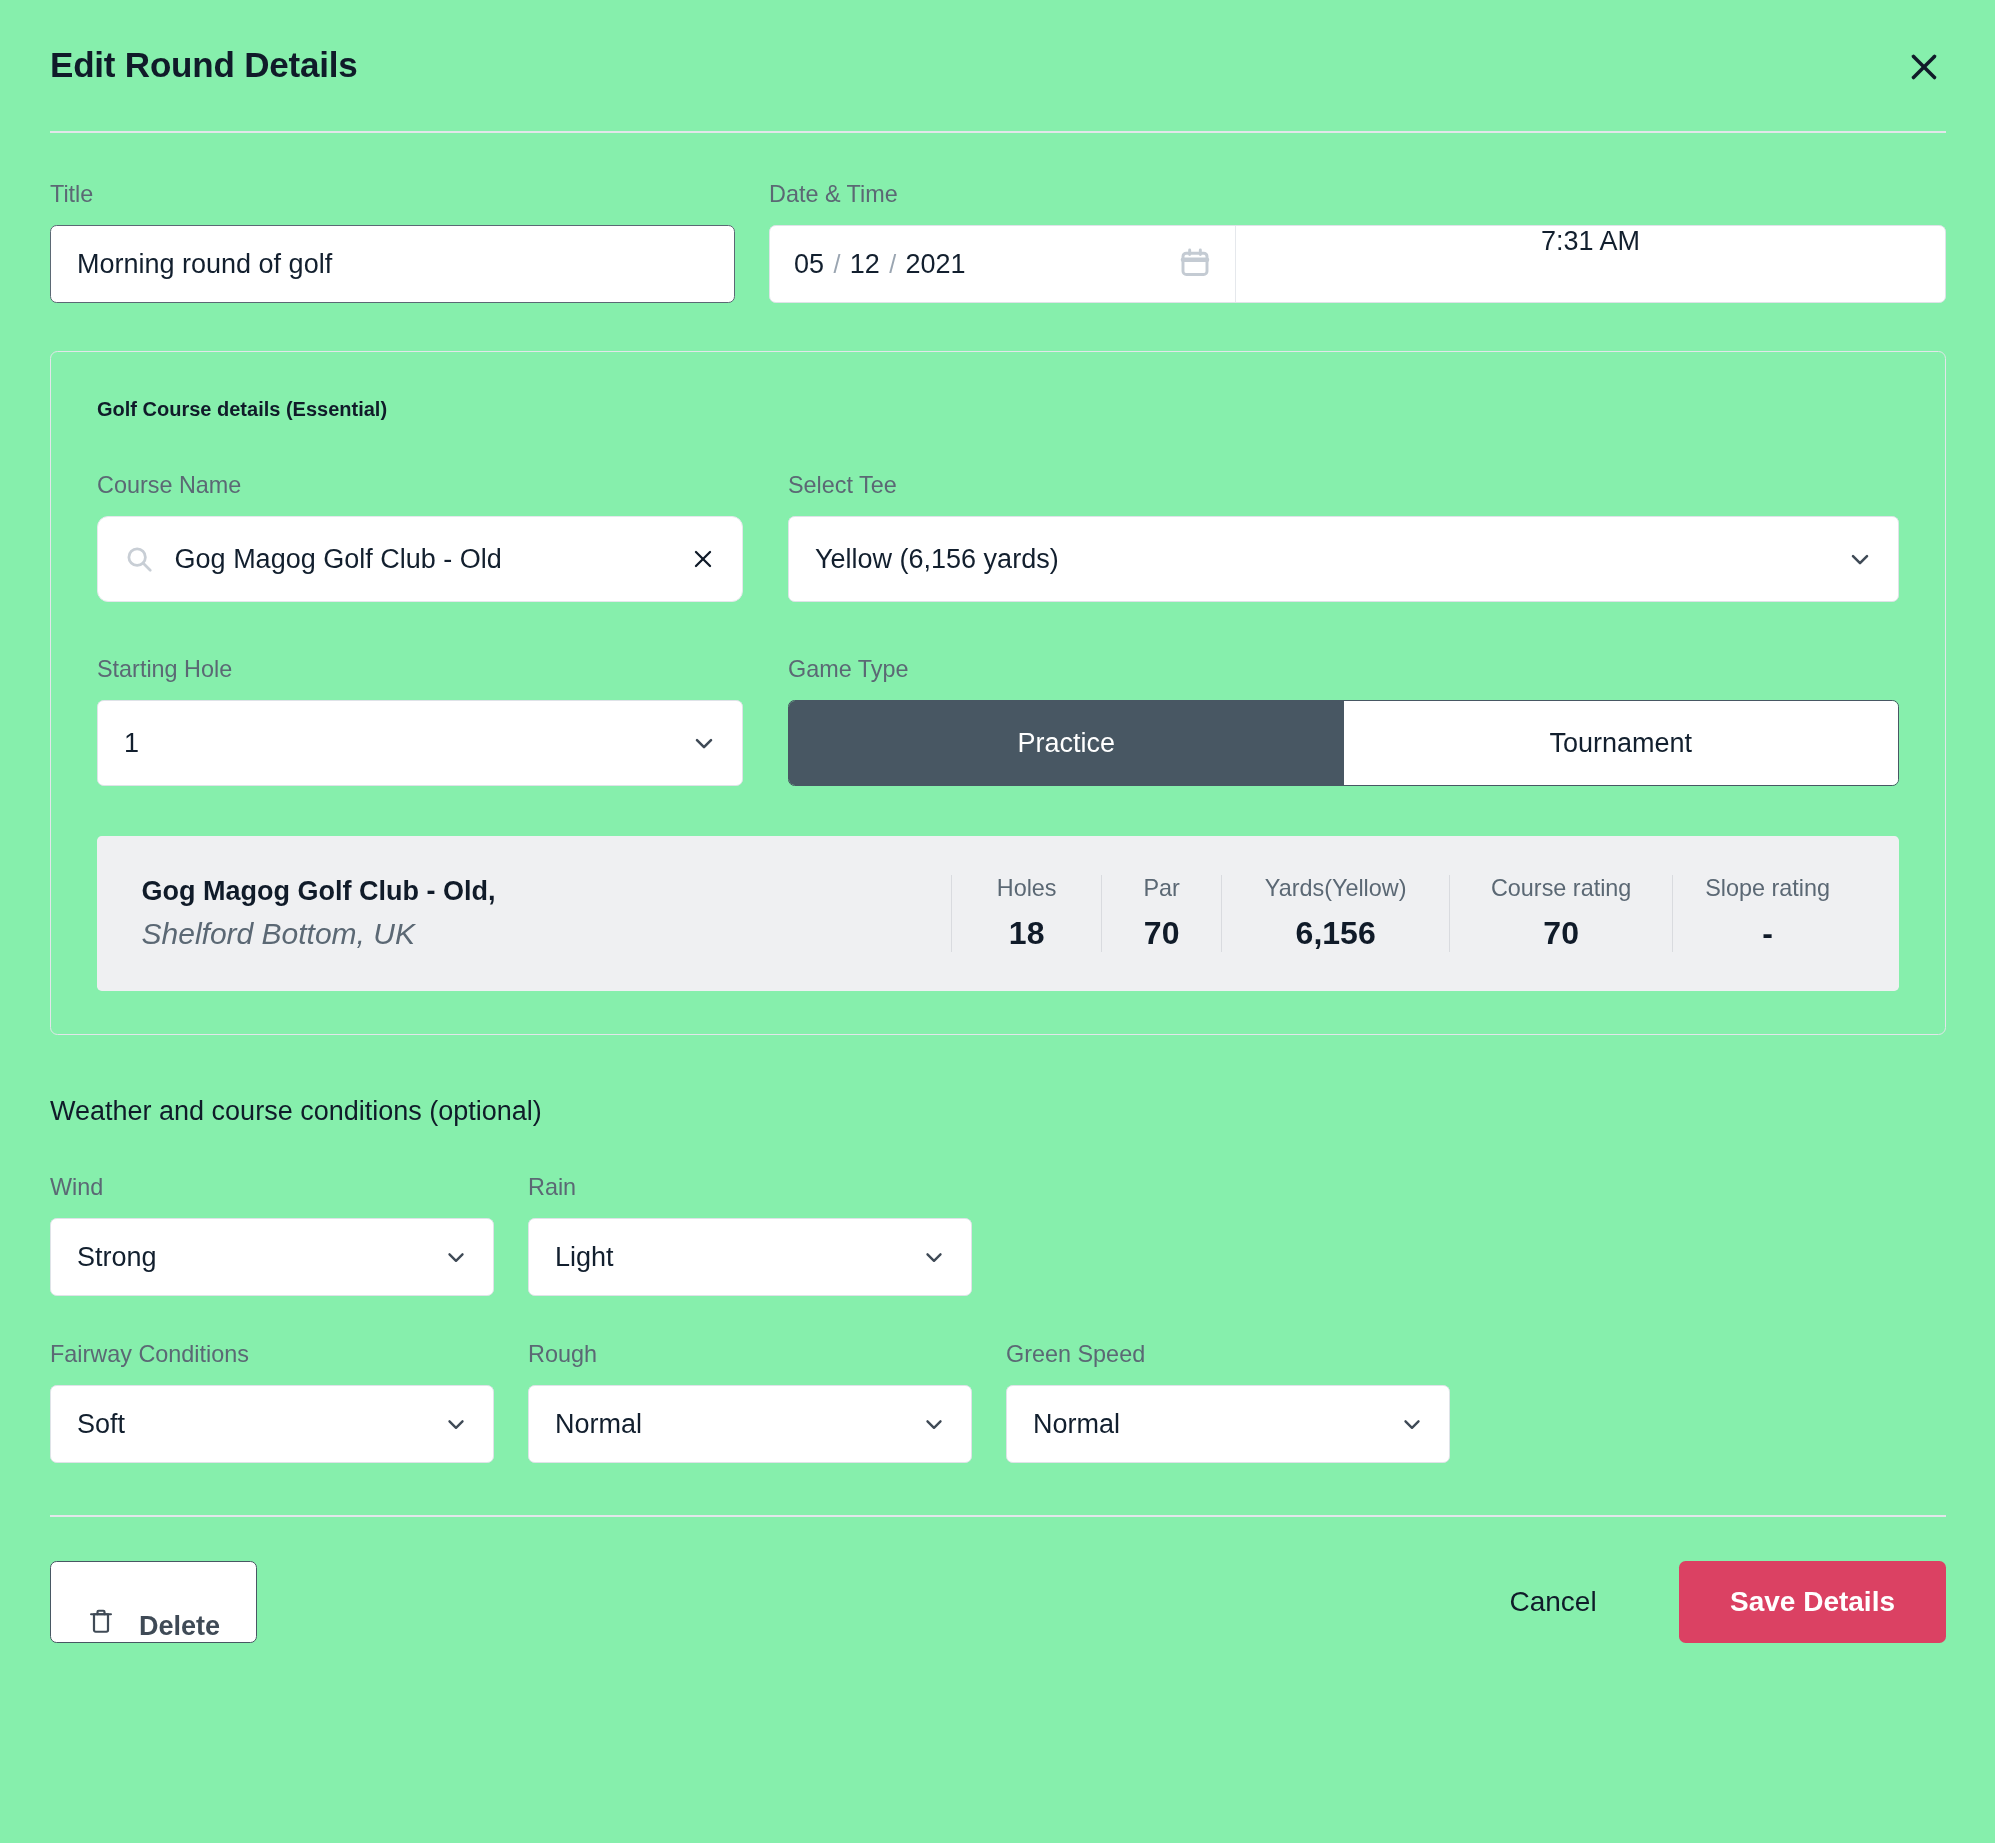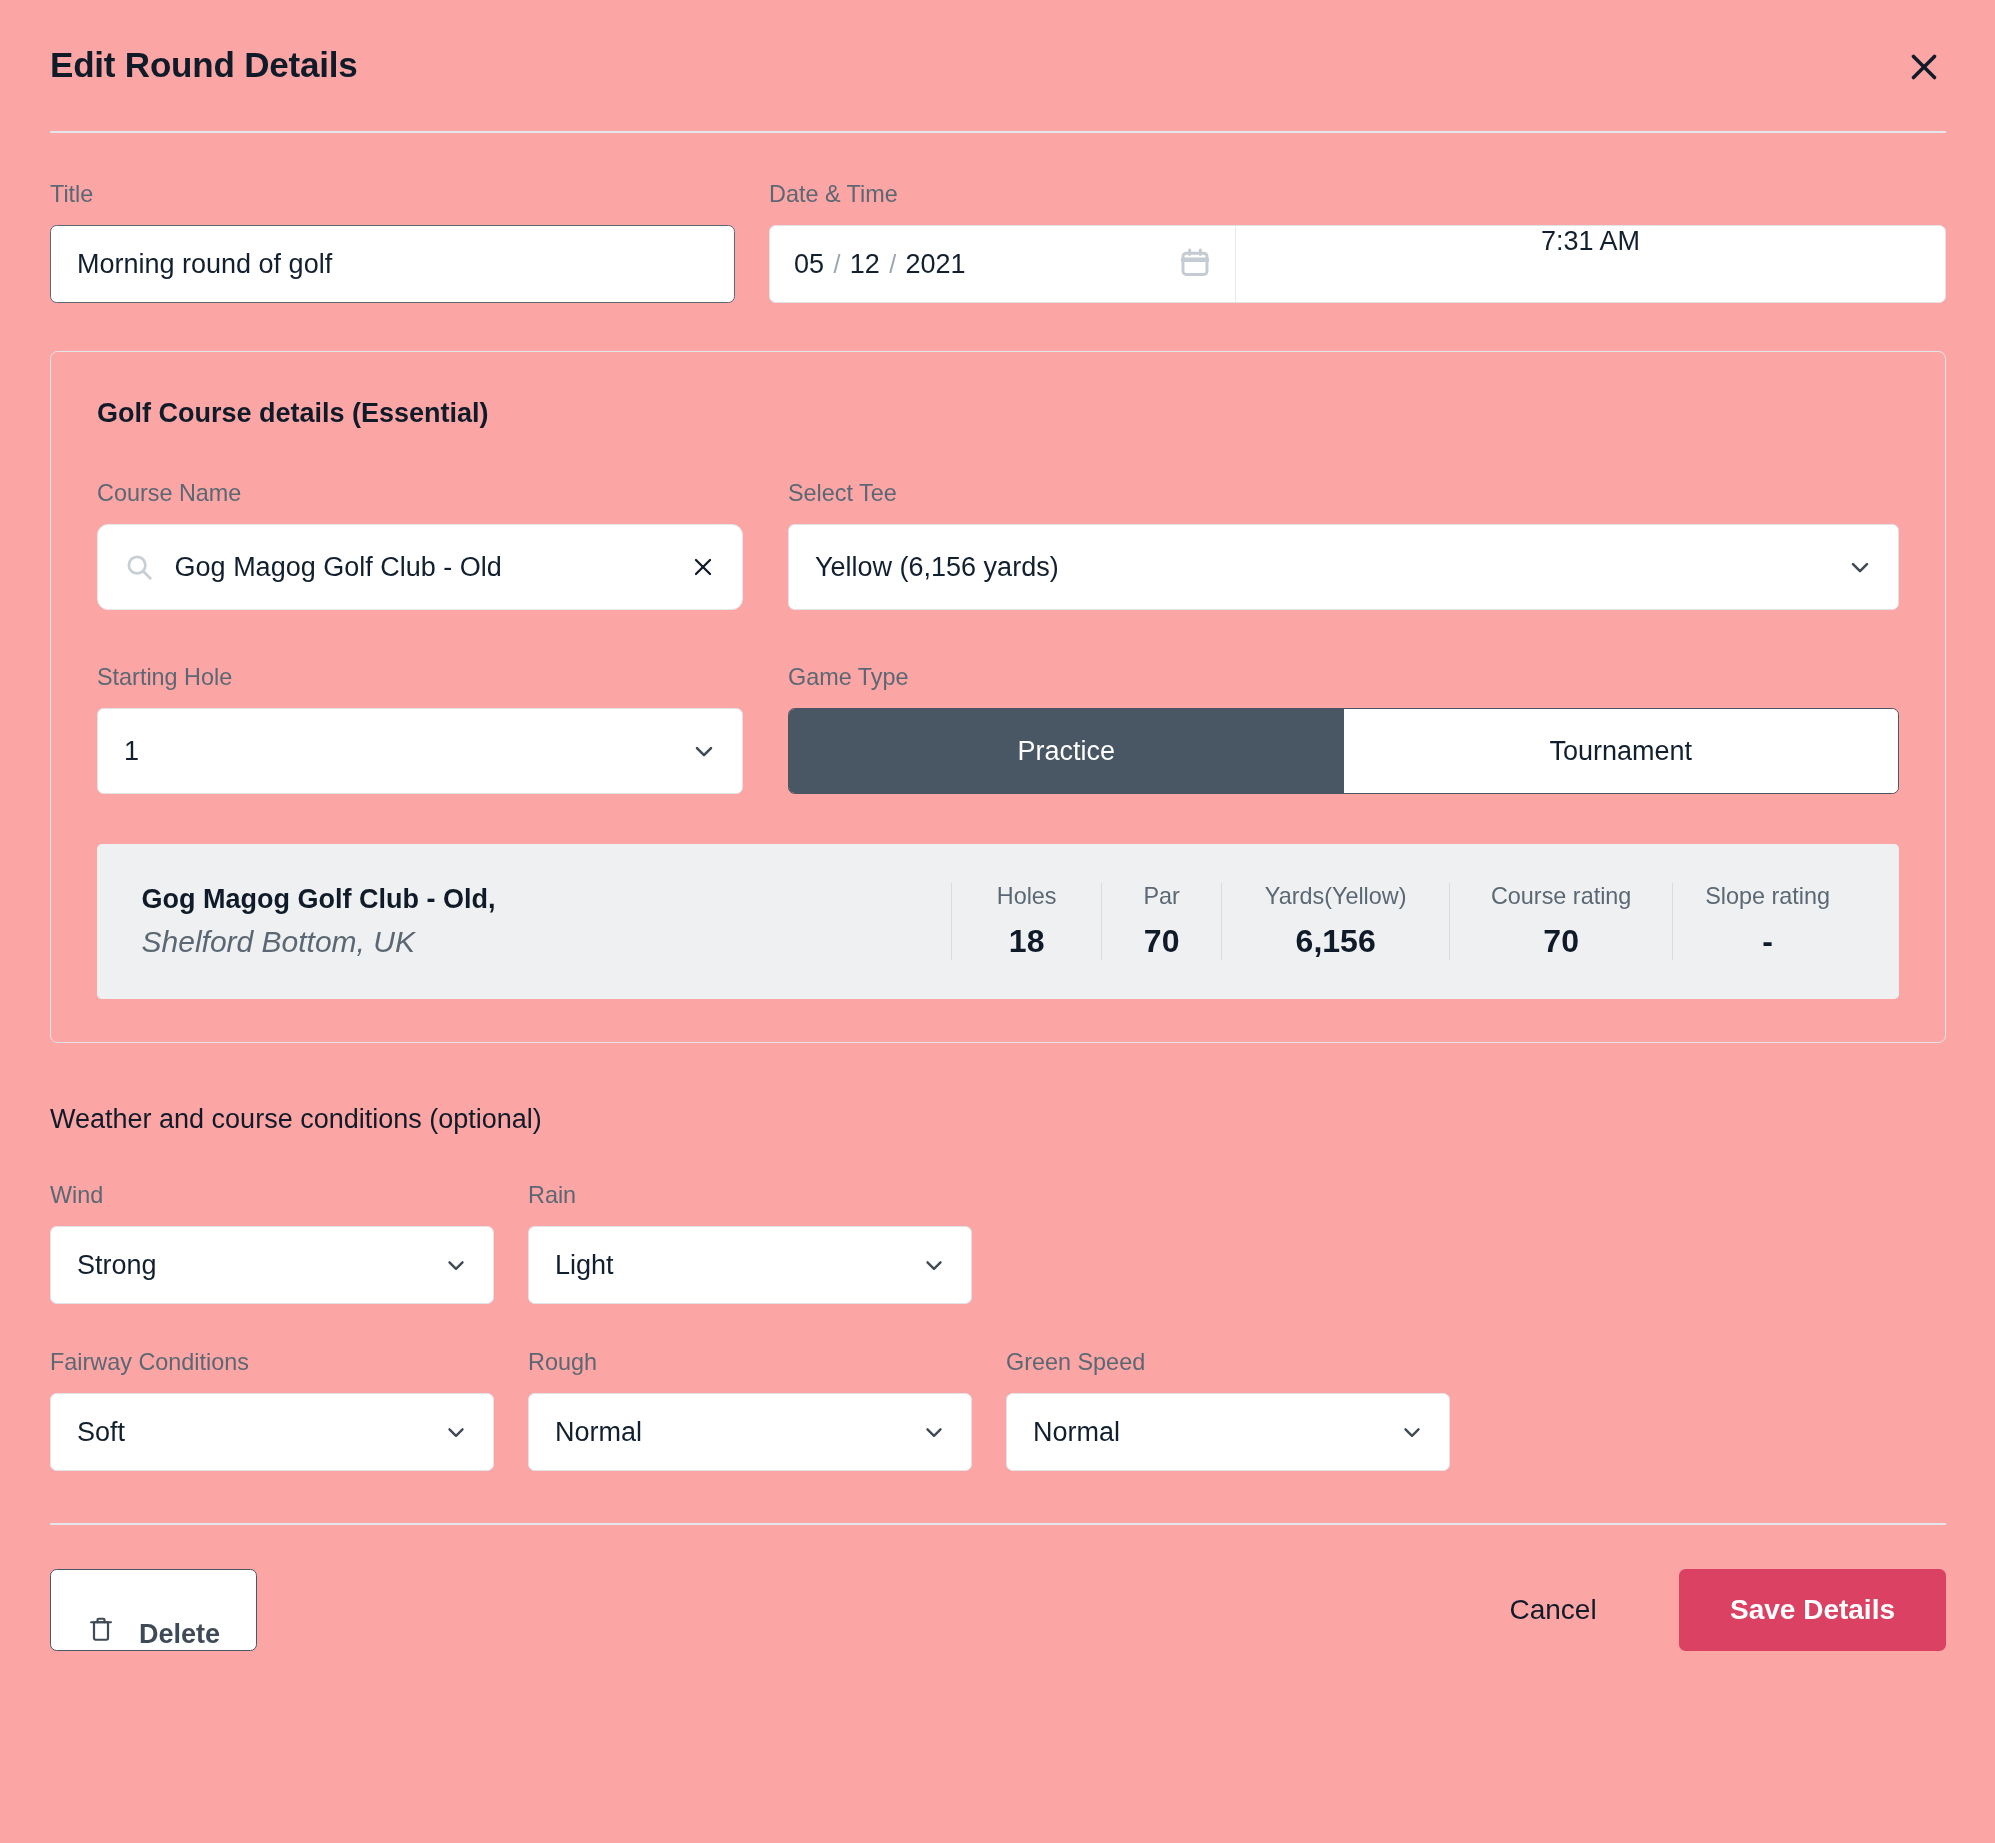--- a/index.html
+++ b/index.html
@@ -5,21 +5,21 @@
   * { box-sizing: border-box; margin: 0; padding: 0; }
   html, body {
     width: 1996px; height: 1844px;
     background: #ffffff;
     font-family: "Liberation Sans", sans-serif;
     -webkit-font-smoothing: antialiased;
   }
   .modal {
     position: relative;
     width: 1996px; height: 1844px;
-    background: #fca5a5;
+    background: #86efac;
     padding: 0 50px;
     overflow: hidden;
   }
 
   
   .modal-header {
     display: flex; align-items: flex-start; justify-content: space-between;
     padding-top: 45px;
   }
   .modal-title {
@@ -92,21 +92,21 @@
   }
 
   
   .course-card {
     margin-top: 48px;
     border: 1.9px solid #e2e6ea;
     border-radius: 7.5px;
     padding: 46px 46px 43px 46px;
   }
   .card-heading {
-    font-size: 27px; font-weight: bold; color: #101b29;
+    font-size: 20px; font-weight: bold; color: #101b29;
     margin-bottom: 51px;
   }
   .card-row {
     display: flex; gap: 45px;
   }
   .card-col-left { width: 646px; }
   .card-col-right { flex: 1; }
   .card-row + .card-row { margin-top: 54px; }
 
   .search-control {

